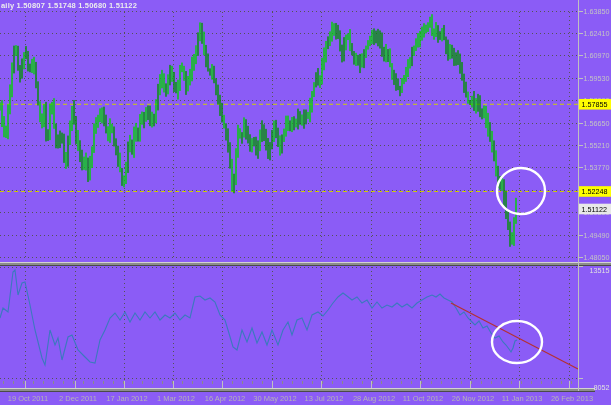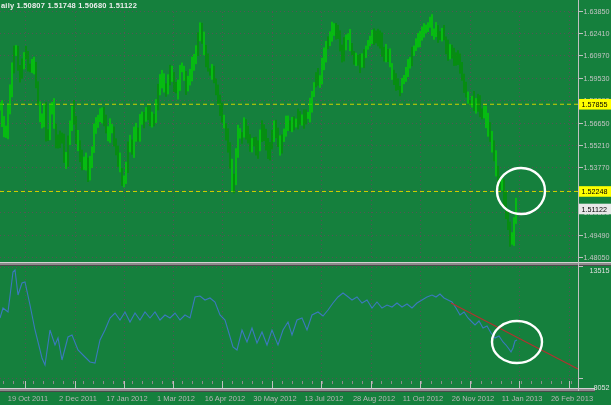--- a/index.html
+++ b/index.html
@@ -1,16 +1,16 @@
 <!DOCTYPE html>
 <html><head>
 <meta charset="utf-8">
 <style>
   html,body{margin:0;padding:0;background:#222;}
-  .win{position:relative;width:611px;height:405px;background:#15803d;overflow:hidden;
+  .win{position:relative;width:611px;height:405px;background:#8b5cf6;overflow:hidden;
        font-family:"Liberation Sans",sans-serif;}
   .win svg{position:absolute;left:0;top:0;}
   .info{position:absolute;left:1px;top:1px;font-size:7.5px;font-weight:bold;color:#ededed;
         letter-spacing:0.2px;white-space:nowrap;z-index:5;}
   text{font-family:"Liberation Sans",sans-serif;}
 </style>
 </head>
 <body>
 
 <div class="win">

